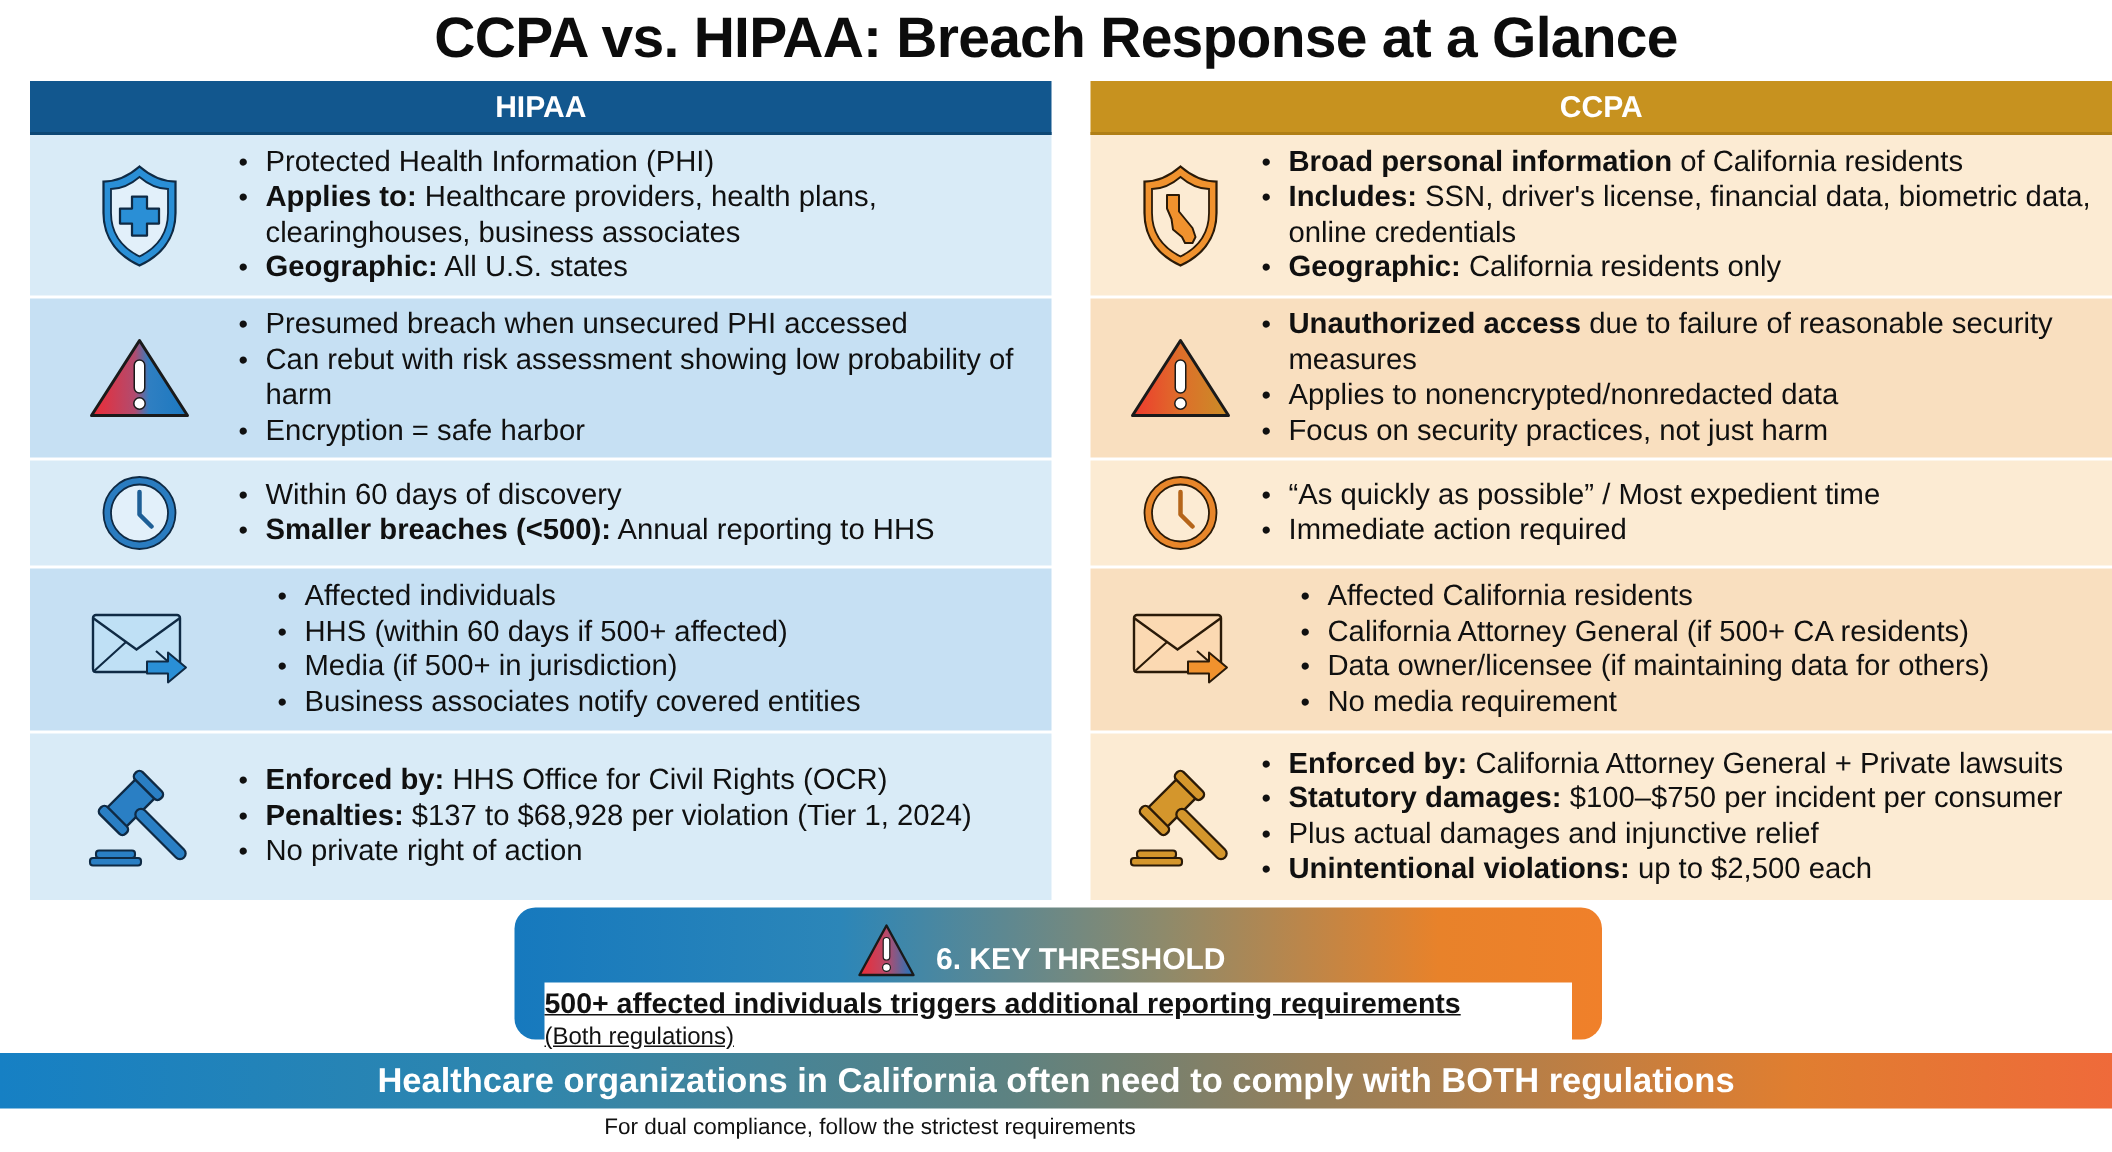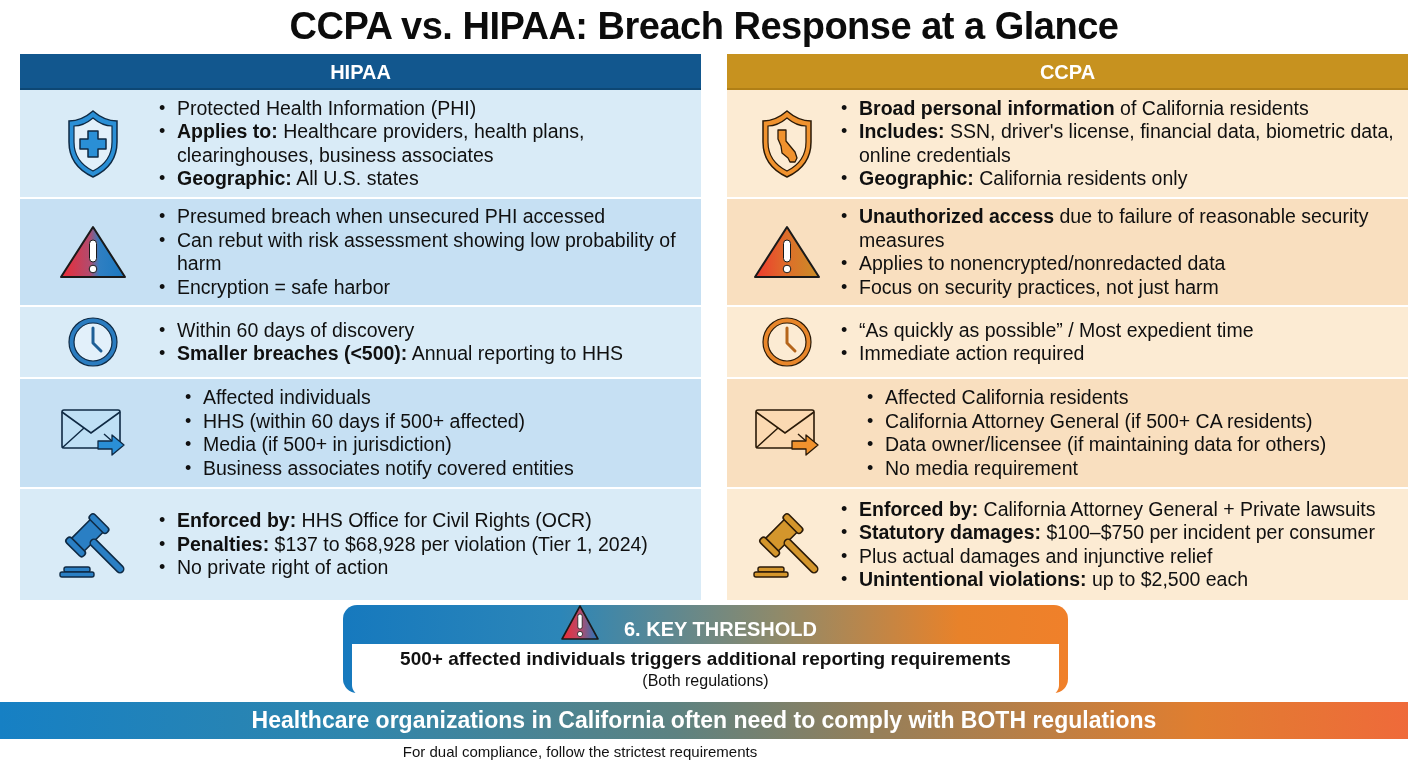--- a/index.html
+++ b/index.html
@@ -43,32 +43,33 @@
   .h3 { height: 70px; }
   .h4 { height: 108px; gap: 26px; }
   .h5 { height: 111px; }
 
   .left .row .bullets { margin-left: -7px; }
   .right .row .bullets { margin-left: -6px; }
 
   
   .threshold {
     position: absolute; left: 343px; top: 605px; width: 725px; height: 88px;
-    border-radius: 14px; padding: 9px;
+    border-radius: 14px; padding: 20px;
     background: linear-gradient(90deg, #1679be 0%, #2c86b8 30%, #8f8a6a 60%, #e8822a 85%, #f0802a 100%);
   }
   .threshold-head {
     height: 30px; line-height: 30px; text-align: center; color: #fff;
     font-size: 20px; font-weight: 700; position: relative;
   }
   .threshold-head .warn { position: absolute; left: 208px; top: -10px; }
   .threshold-head .label { padding-left: 30px; }
   .threshold-body {
-    background: #fff; border-radius: 0 0 11px 11px; height: 52px; text-align: center;
+    background: #fff; border-radius: 0 0 11px 11px; height: 52px; 
     padding-top: 3px;
+    text-decoration: underline;
   }
   .threshold-main { font-size: 19px; font-weight: 700; color: #111; line-height: 24px; }
   .threshold-sub { font-size: 16px; color: #111; line-height: 20px; }
 
   
   .bottom-bg-left { position: absolute; left: 0; top: 600px; width: 704px; height: 168px; background: #d9ebf7; z-index: -1; }
   .bottom-bg-right { position: absolute; left: 704px; top: 600px; width: 704px; height: 168px; background: #fcebd3; z-index: -1; }
   .bottom-bar {
     position: absolute; left: 0; top: 702px; width: 1408px; height: 37px;
     background: linear-gradient(90deg, #1680c4 0%, #2f86ad 25%, #5d8281 48%, #957f5a 62%, #e07e30 85%, #ef6a3a 100%);

